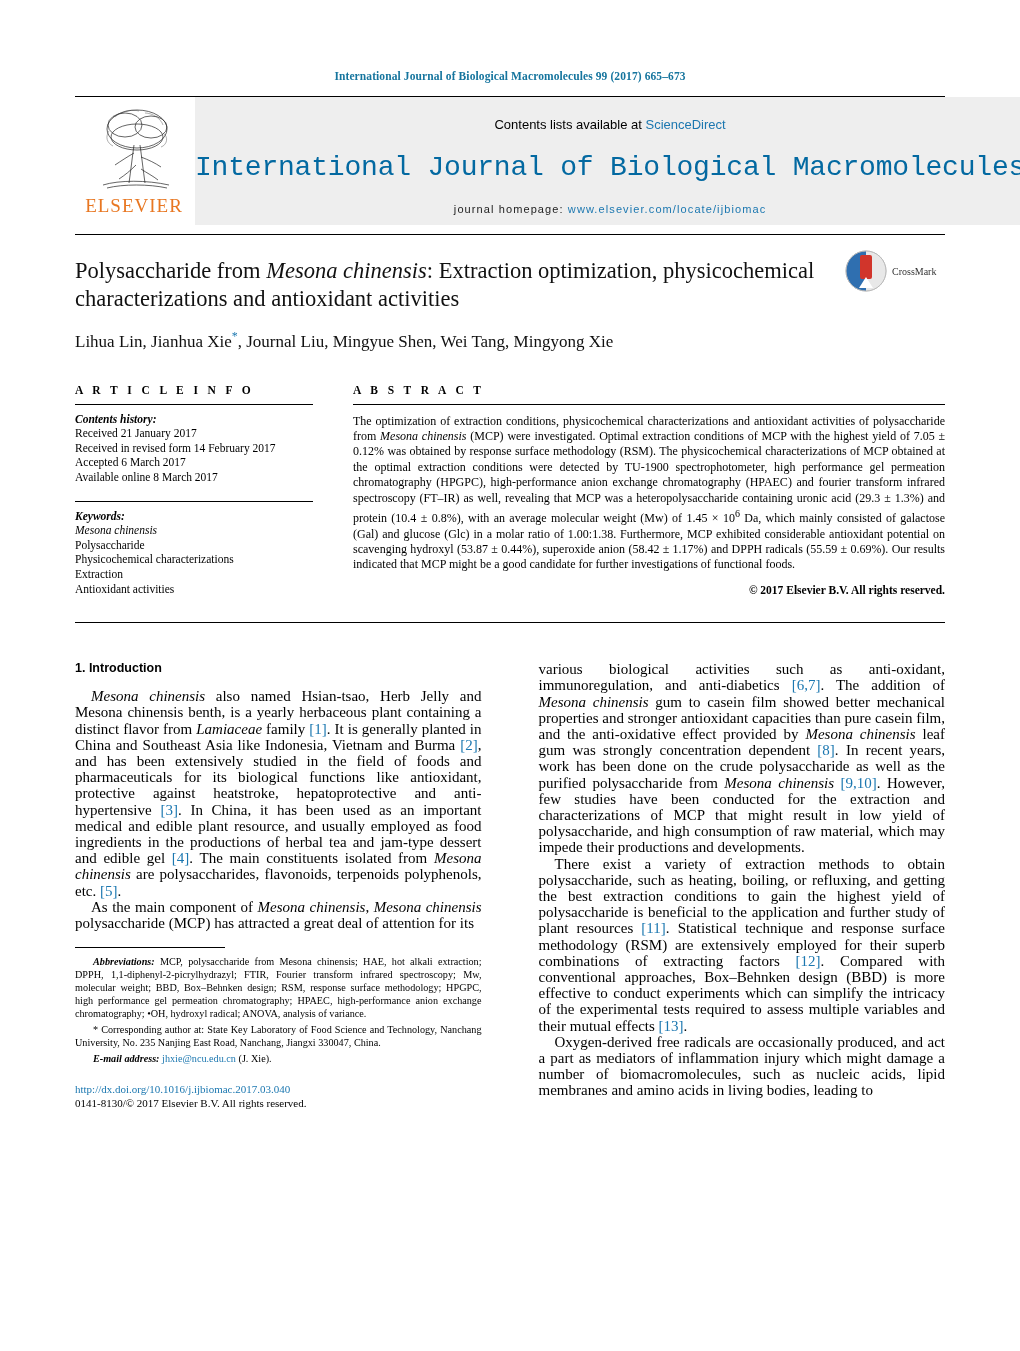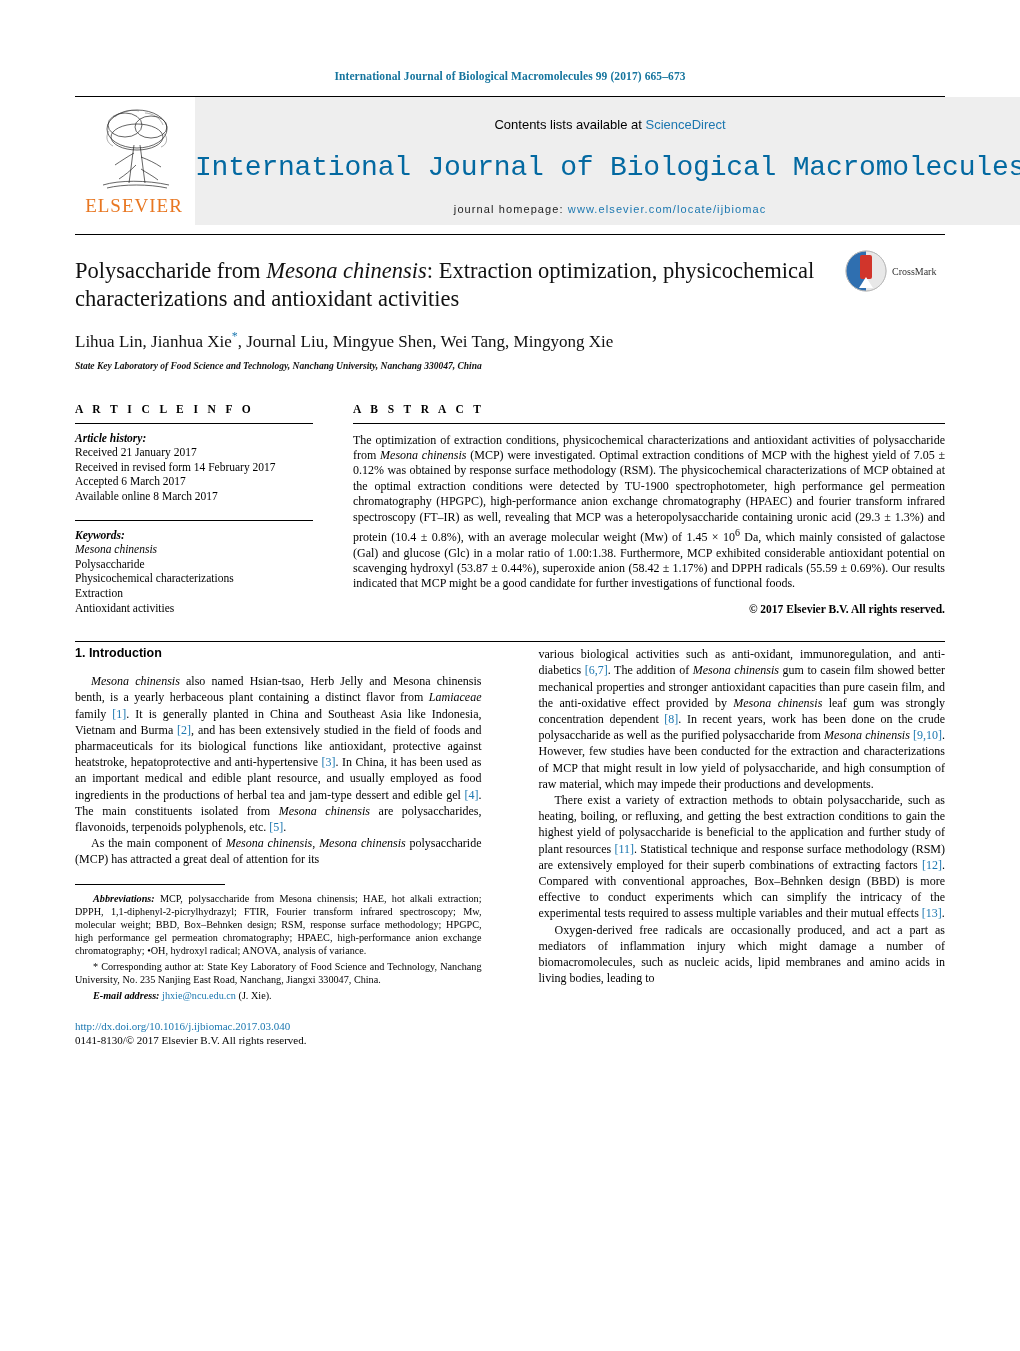--- a/index.html
+++ b/index.html
@@ -219,33 +219,33 @@
   }
 
   
   .body-rule {
     border-top: 1.4px solid #000;
     margin-top: 26px;
   }
   .body-cols {
     display: flex;
     gap: 57px;
-    margin-top: 4px;
+    margin-top: 38px;
   }
   .col { flex: 1 1 0; }
   .col-left { position: relative; }
   .section-number {
     font-family: "Liberation Sans", sans-serif;
     font-weight: bold;
     font-size: 12.5px;
     margin-bottom: 13px;
   }
   p.para {
     margin: 0;
-    font-size: 12px;
+    font-size: 15px;
     line-height: 16.2px;
     text-align: justify;
     text-justify: inter-word;
     text-indent: 16px;
   }
   p.para + p.para { margin-top: 0; }
   p.para em { font-style: italic; }
   .ref { color: #1b77b0; }
   .footnote-rule {
     border-top: 1px solid #000;
@@ -343,42 +343,41 @@
     </div>
   </div>
 
   <div class="title-rule"></div>
 
   <div class="title-block">
     <h1 class="article-title"><span>Polysaccharide from </span><em>Mesona chinensis</em><span>: Extraction optimization, physicochemical characterizations and antioxidant activities</span></h1>
 
     <div class="authors"><span>Lihua Lin, Jianhua Xie</span><span class="star">*</span><span>, Journal Liu, Mingyue Shen, Wei Tang, Mingyong Xie</span></div>
 
-    <div class="affiliation">State Key Laboratory of Food Science and Technology, Nanchang University, Nanchang 330047, China</div>
 
     <div class="crossmark">
       <svg width="42" height="42" viewBox="0 0 42 42">
         <circle cx="21" cy="21" r="20" fill="#ffffff" stroke="#cccccc" stroke-width="1"></circle>
         <path d="M21 1 A20 20 0 0 0 21 41 Z" fill="#2f6fb0"></path>
         <path d="M21 1 A20 20 0 0 1 21 41 Z" fill="#e8e8e8"></path>
         <rect x="15" y="5" width="12" height="24" rx="2" fill="#d1352b"></rect>
         <path d="M21 27 L28 38 L14 38 Z" fill="#ffffff"></path>
         <circle cx="21" cy="21" r="20" fill="none" stroke="#b9b9b9" stroke-width="1"></circle>
       </svg>
       <span class="crossmark-label">CrossMark</span>
     </div>
   </div>
 
   <div class="info-abstract">
 
     <div class="col-info">
       <div class="sec-head">A R T I C L E   I N F O</div>
       <div class="thin-rule"></div>
       <div class="info-group">
-        <div class="lead">Article history:</div>
+        <div class="lead">Contents history:</div>
         <div>Received 21 January 2017</div>
         <div>Received in revised form 14 February 2017</div>
         <div>Accepted 6 March 2017</div>
         <div>Available online 8 March 2017</div>
       </div>
       <div class="info-gap"></div>
       <div class="thin-rule"></div>
       <div class="info-group">
         <div class="lead">Keywords:</div>
         <div class="kw-italic">Mesona chinensis</div>

